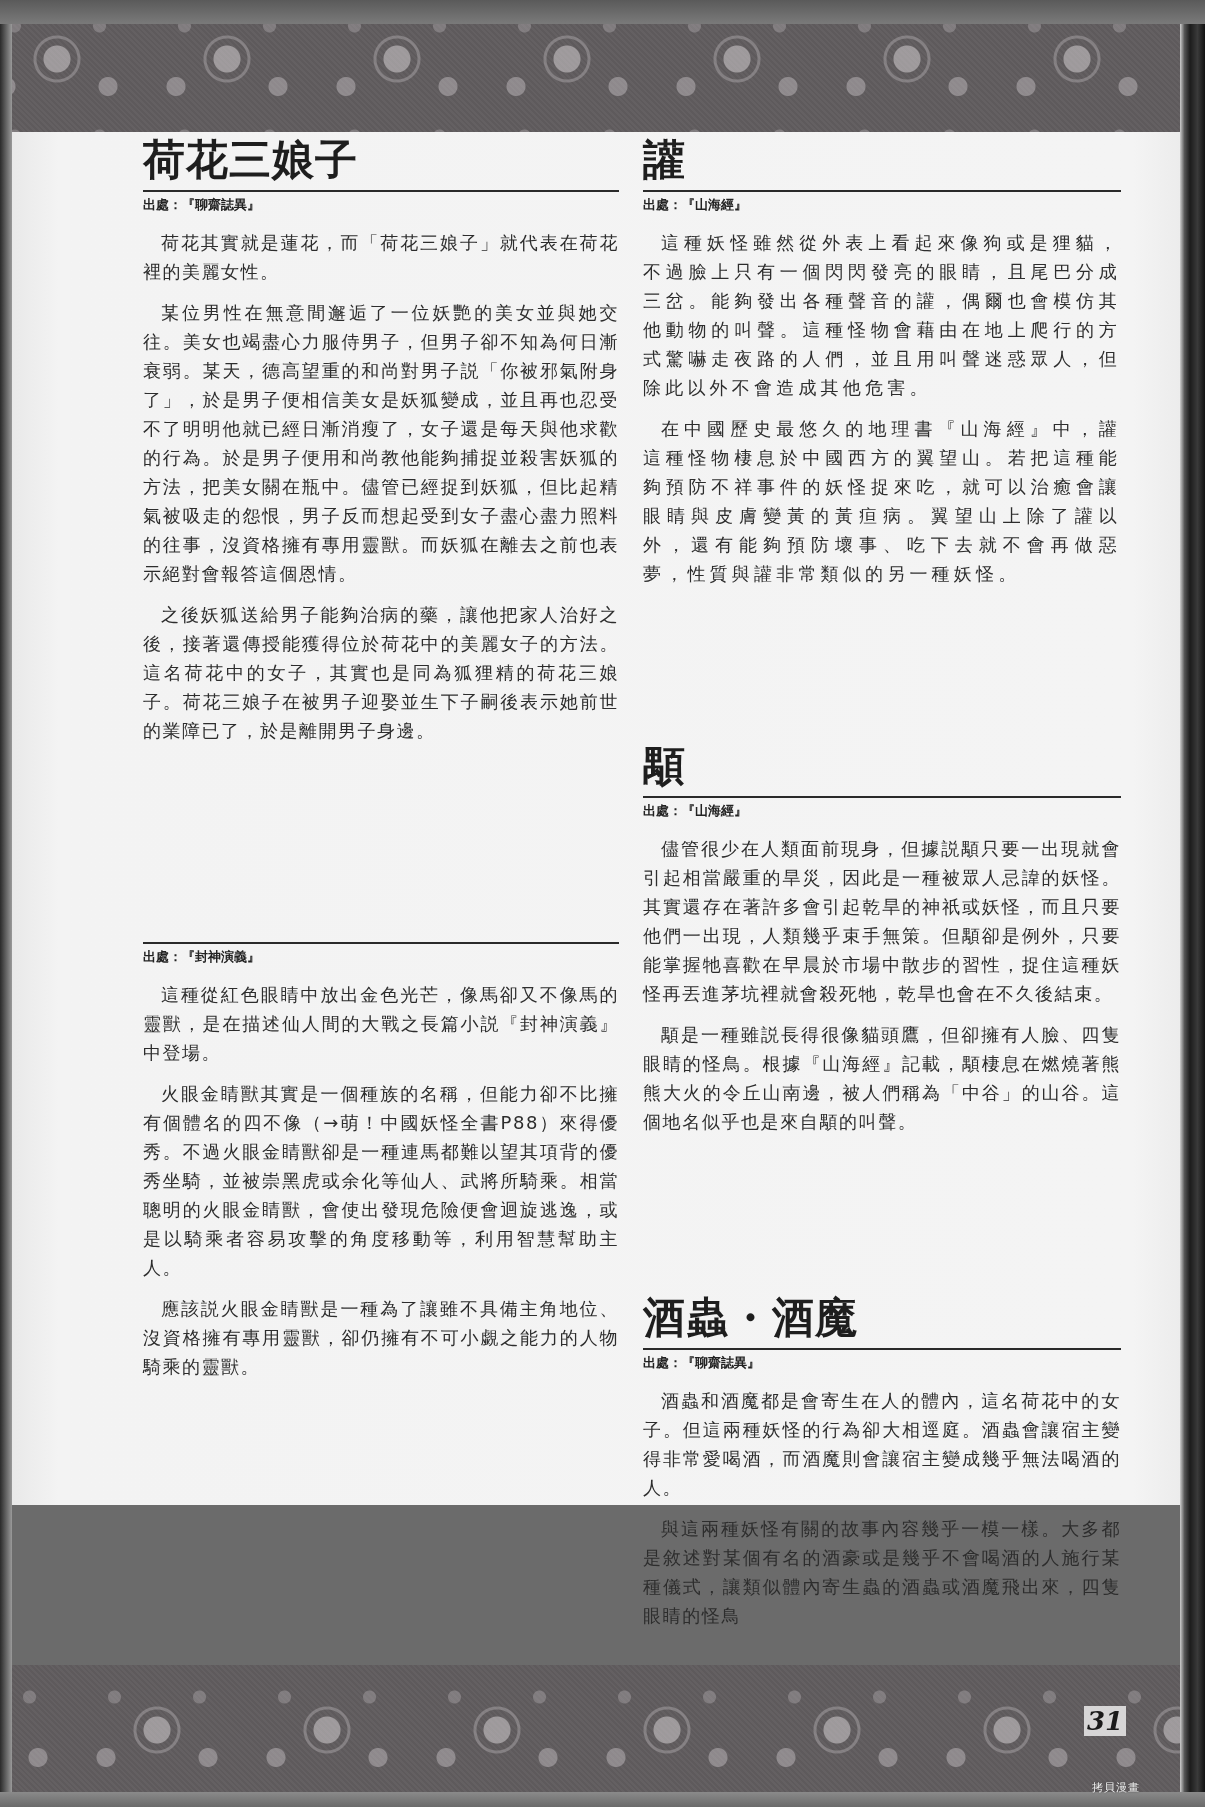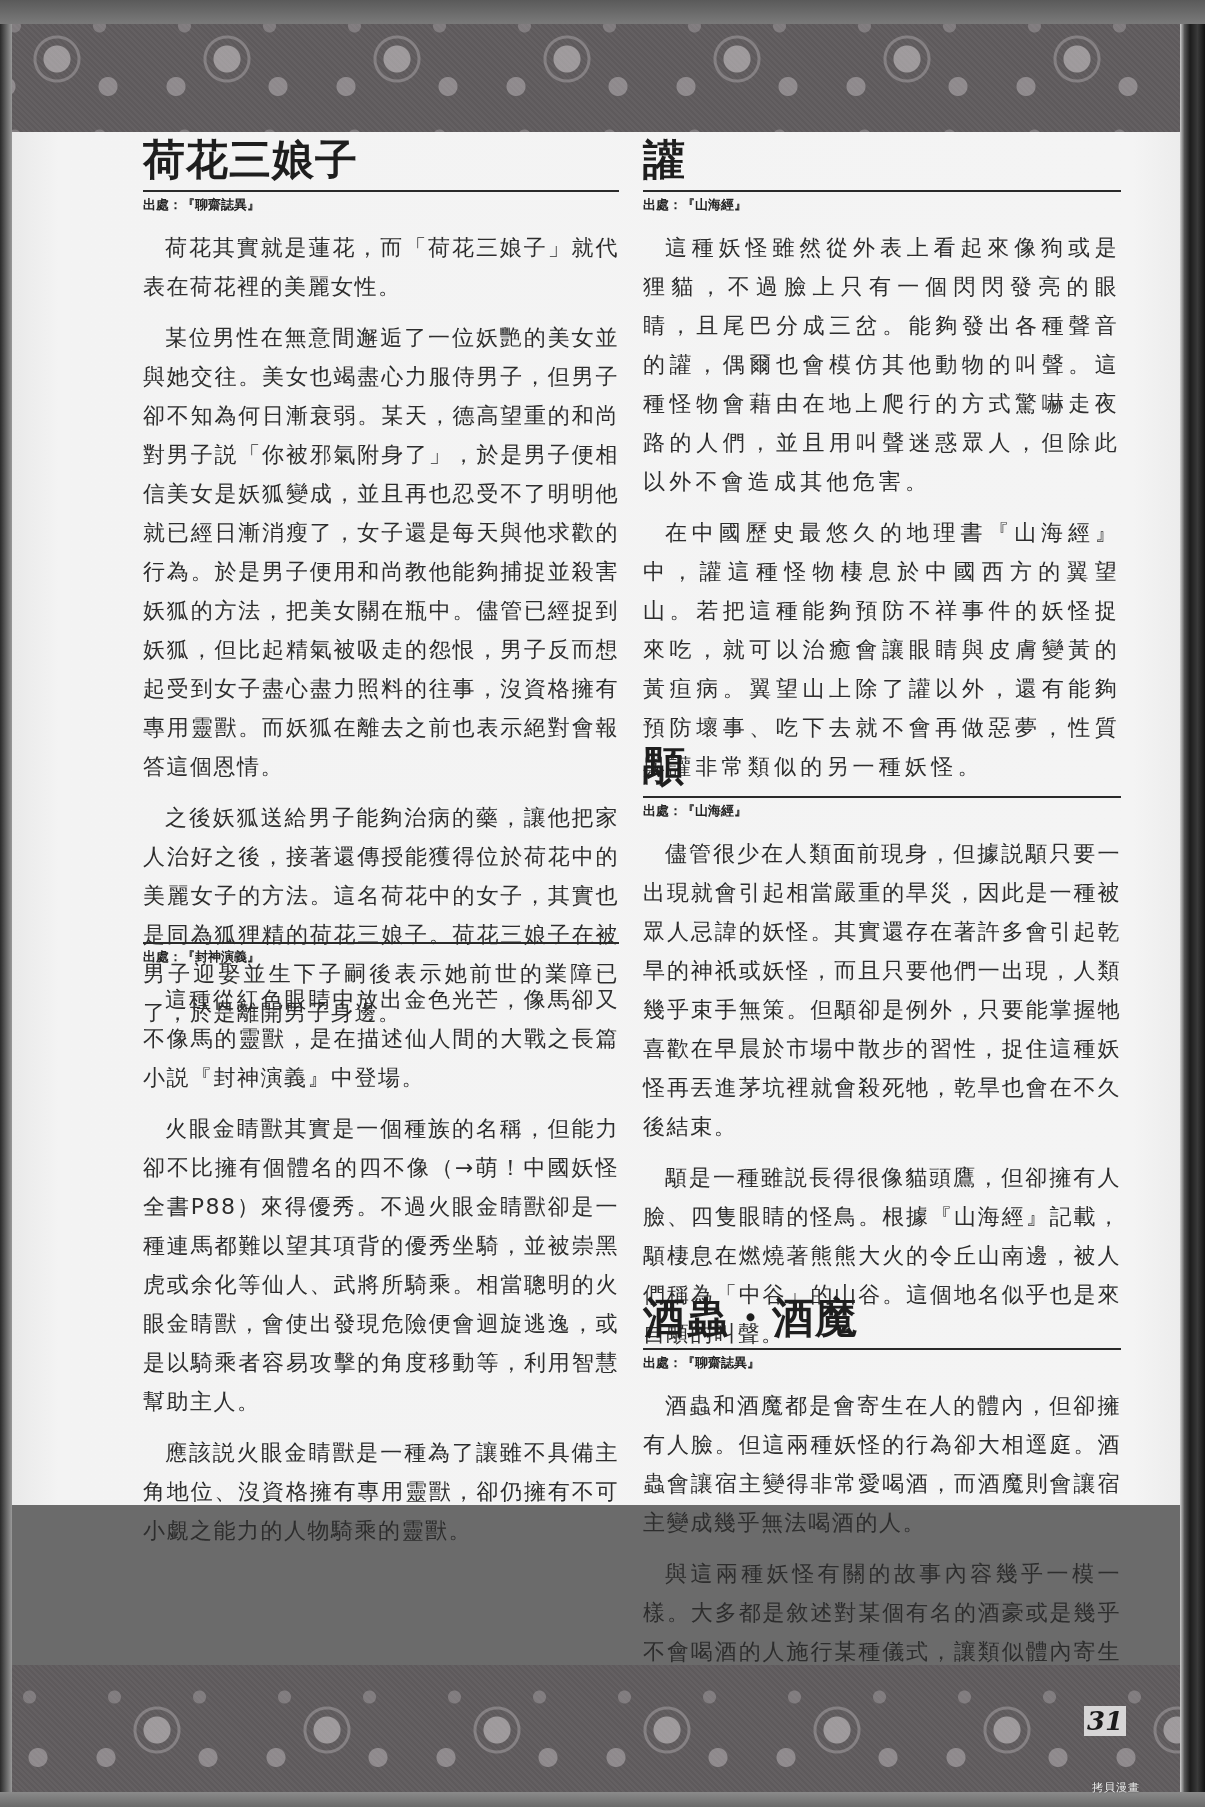--- a/index.html
+++ b/index.html
@@ -34,21 +34,21 @@
     background:linear-gradient(90deg,#e9e9e9 0,#f3f3f3 4%,#f4f4f4 96%,#ececec 100%); }
 
   .column { position:absolute; top:0; }
   .col-left { left:131px; width:476px; }
   .col-right { left:631px; width:478px; }
 
   .entry-title { font-family:"DejaVu Sans","Liberation Sans",sans-serif; font-weight:bold;
     font-size:42px; line-height:52px; color:#1e1e1e; letter-spacing:1px; }
   .entry-rule { height:2px; background:#2a2a2a; margin-top:4px; }
   .entry-source { font-size:13px; font-weight:bold; line-height:22px; color:#222; margin-top:2px; }
-  .entry-body p { font-size:22px; line-height:39px; color:#2d2d2d; text-indent:1em;
+  .entry-body p { font-size:18px; line-height:29px; color:#2d2d2d; text-indent:1em;
     text-align:justify; letter-spacing:1.5px;margin-top:12px; }
   .col-right .entry-body p { letter-spacing:4.2px; }
   .col-right .entry.tight .entry-body p { letter-spacing:1.6px; }
 
   .page-number { position:absolute; left:1084px; top:1686px; font-family:"DejaVu Serif","Liberation Serif",serif;
     font-style:italic; font-weight:bold; font-size:26px; color:#1a1a1a;
     background:rgba(235,235,235,0.85); padding:0 3px; line-height:30px;margin-top:20px; }
   .watermark { position:absolute; left:1092px; top:1780px; font-size:11px; color:#f4f4f4;
     text-shadow:0 0 2px #333; letter-spacing:1px; }
 </style>
@@ -103,21 +103,21 @@
         <p>儘管很少在人類面前現身，但據説顒只要一出現就會引起相當嚴重的旱災，因此是一種被眾人忌諱的妖怪。其實還存在著許多會引起乾旱的神祇或妖怪，而且只要他們一出現，人類幾乎束手無策。但顒卻是例外，只要能掌握牠喜歡在早晨於市場中散步的習性，捉住這種妖怪再丟進茅坑裡就會殺死牠，乾旱也會在不久後結束。</p>
         <p>顒是一種雖説長得很像貓頭鷹，但卻擁有人臉、四隻眼睛的怪鳥。根據『山海經』記載，顒棲息在燃燒著熊熊大火的令丘山南邊，被人們稱為「中谷」的山谷。這個地名似乎也是來自顒的叫聲。</p>
       </div>
     </div>
 
     <div class="entry tight" style="position:absolute; top:1160px; width:478px;">
       <h1 class="entry-title">酒蟲・酒魔</h1>
       <div class="entry-rule"></div>
       <div class="entry-source">出處：『聊齋誌異』</div>
       <div class="entry-body" style="margin-top:4px;">
-        <p>酒蟲和酒魔都是會寄生在人的體內，但卻擁有人臉。但這兩種妖怪的行為卻大相逕庭。酒蟲會讓宿主變得非常愛喝酒，而酒魔則會讓宿主變成幾乎無法喝酒的人。</p>
+        <p>酒蟲和酒魔都是會寄生在人的體內，這名荷花中的女子。但這兩種妖怪的行為卻大相逕庭。酒蟲會讓宿主變得非常愛喝酒，而酒魔則會讓宿主變成幾乎無法喝酒的人。</p>
         <p>與這兩種妖怪有關的故事內容幾乎一模一樣。大多都是敘述對某個有名的酒豪或是幾乎不會喝酒的人施行某種儀式，讓類似體內寄生蟲的酒蟲或酒魔飛出來，四隻眼睛的怪鳥</p>
       </div>
     </div>
   </div>
 </div>
 
 <div class="band band-bottom"></div>
 <div class="page-number">31</div>
 <div class="right-binding"></div>
 <div class="bottom-strip"></div>

